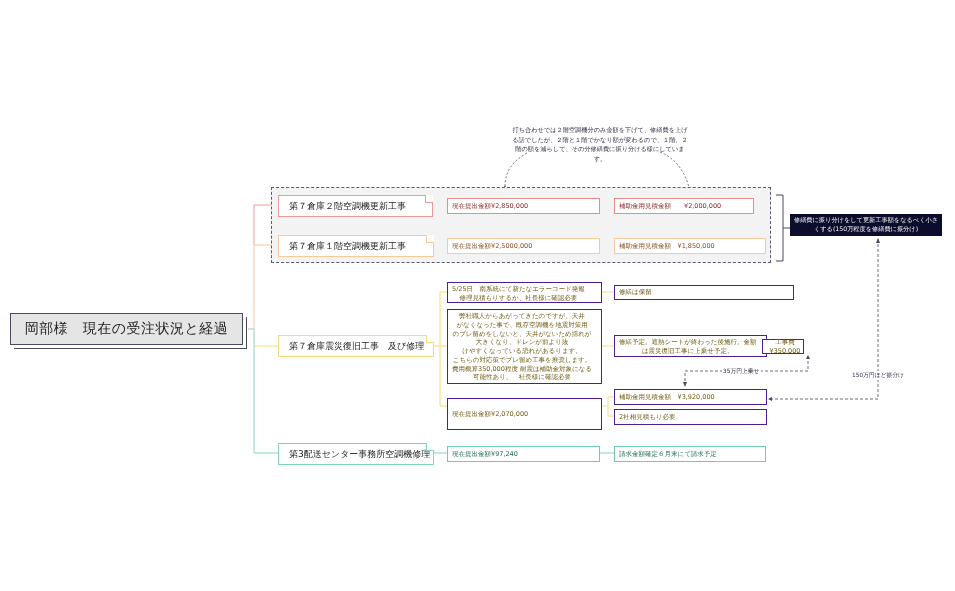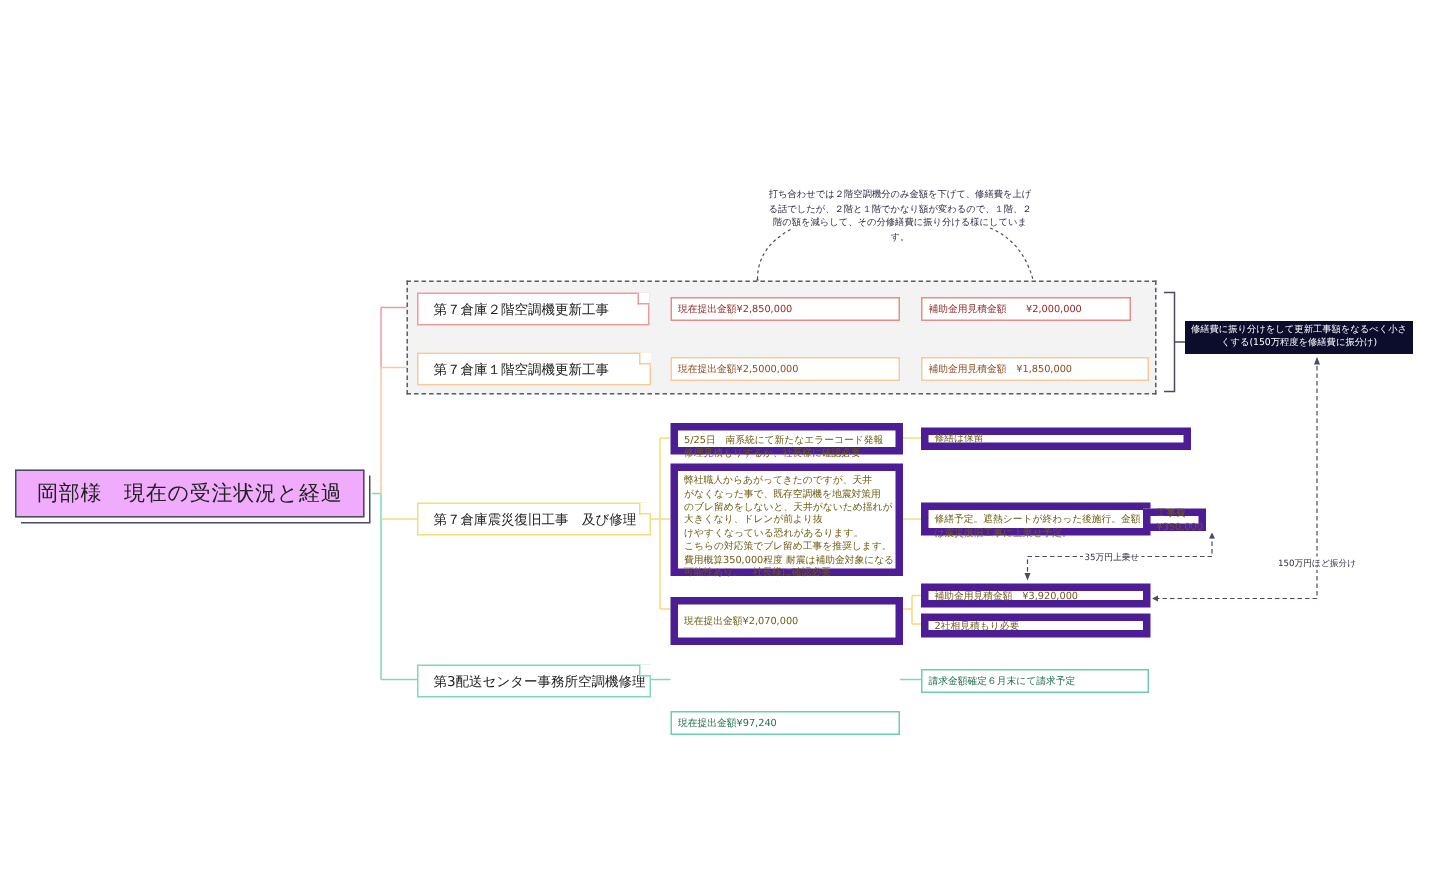--- a/index.html
+++ b/index.html
@@ -6,21 +6,21 @@
   body {
     width: 955px; height: 591px; position: relative; overflow: hidden;
     background: #ffffff;
     font-family: "DejaVu Sans", "Liberation Sans", sans-serif;
   }
   .abs { position: absolute; box-sizing: border-box; }
   svg.lines { position: absolute; left: 0; top: 0; width: 955px; height: 591px; }
 
   .root {
     left: 10px; top: 313px; width: 233px; height: 32px;
-    background: #f0abfc; border: 1px solid #4a4a60;
+    background: #e5e5e5; border: 1px solid #4a4a60;
     box-shadow: 3px 3px 0 #fff, 4px 4px 0 #4a4a60;
     font-size: 14px; color: #222; display: flex; align-items: center; justify-content: center;
     letter-spacing: 0.5px;
   }
 
   .group-box {
     left: 271px; top: 187px; width: 500px; height: 76px;
     background: #f3f3f3; border: 1px dashed #5a5a70;
   }
 
@@ -33,21 +33,21 @@
     background: #fff;
   }
   .topic.red { border: 1px solid #ef9a9a; }
   .topic.orange { border: 1px solid #f8c99a; }
   .topic.yellow { border: 1px solid #f5dc7a; }
   .topic.green { border: 1px solid #7fd8b8; }
 
   .leaf { font-size: 6.5px; display: flex; align-items: center; padding-left: 4px; background: #fff; line-height: 1.35; }
   .leaf.red { border: 1px solid #e88b8b; color: #8a1f1f; height: 16px; }
   .leaf.orange { border: 1px solid #f8c99a; color: #8a4a1f; height: 16px; }
-  .leaf.yellow { border: 5px solid #4c1d95; color: #6e5a10; }
+  .leaf.yellow { border: 1px solid #4c1d95; color: #6e5a10; text-align: center; }
   .leaf.green { border: 1px solid #6ccfa9; color: #1f6e4e; height: 16px; }
   .leaf.multi { align-items: flex-start; padding-top: 2px; white-space: pre-line; }
 
   .callout {
     left: 512px; top: 125px; width: 176px;
     font-size: 6.2px; color: #2c2c44; text-align: center; line-height: 1.55;
   }
   .note-dark {
     left: 790px; top: 214px; width: 152px; height: 22px;
     background: #0c0c2c; color: #fff; font-size: 6.2px; text-align: center;
@@ -174,18 +174,18 @@
   <span>2社相見積もり必要</span>
 </div>
 
 <div class="abs label" style="left:722px; top:367px;">35万円上乗せ</div>
 <div class="abs label" style="left:851px; top:371px;">150万円ほど振分け</div>
 
 <div class="abs topic green" style="left:278px; top:443px; width:156px;">
   <span>第3配送センター事務所空調機修理</span>
   <span class="fold" style="border-left:1px solid #7fd8b8;border-bottom:1px solid #7fd8b8;"></span>
 </div>
-<div class="abs leaf green" style="left:447px; top:446px; width:153px;margin-top:28px;">
+<div class="abs leaf green" style="left:447px; top:446px; width:153px;">
   <span>現在提出金額¥97,240</span>
 </div>
 <div class="abs leaf green" style="left:614px; top:446px; width:152px;">
   <span>請求金額確定６月末にて請求予定</span>
 </div>
 
 </body></html>

